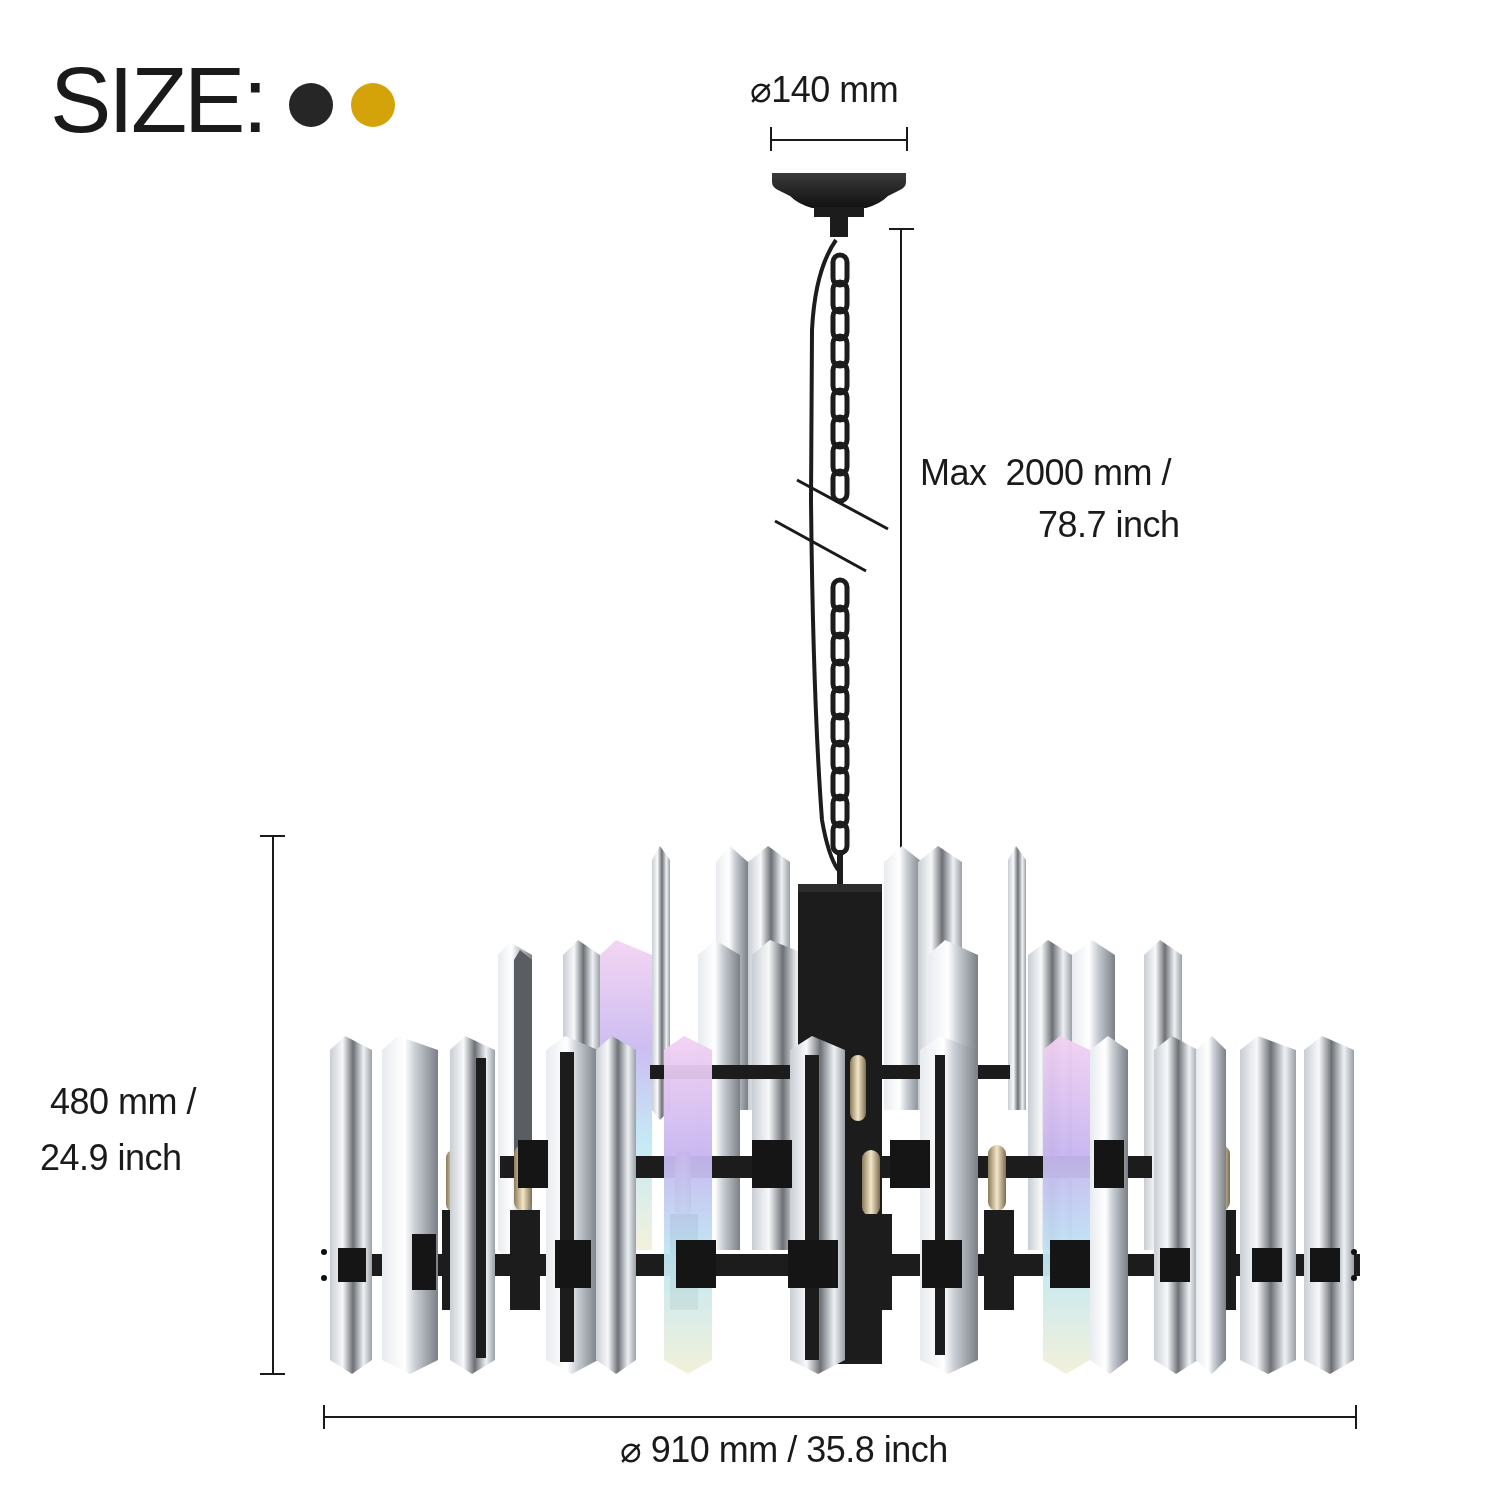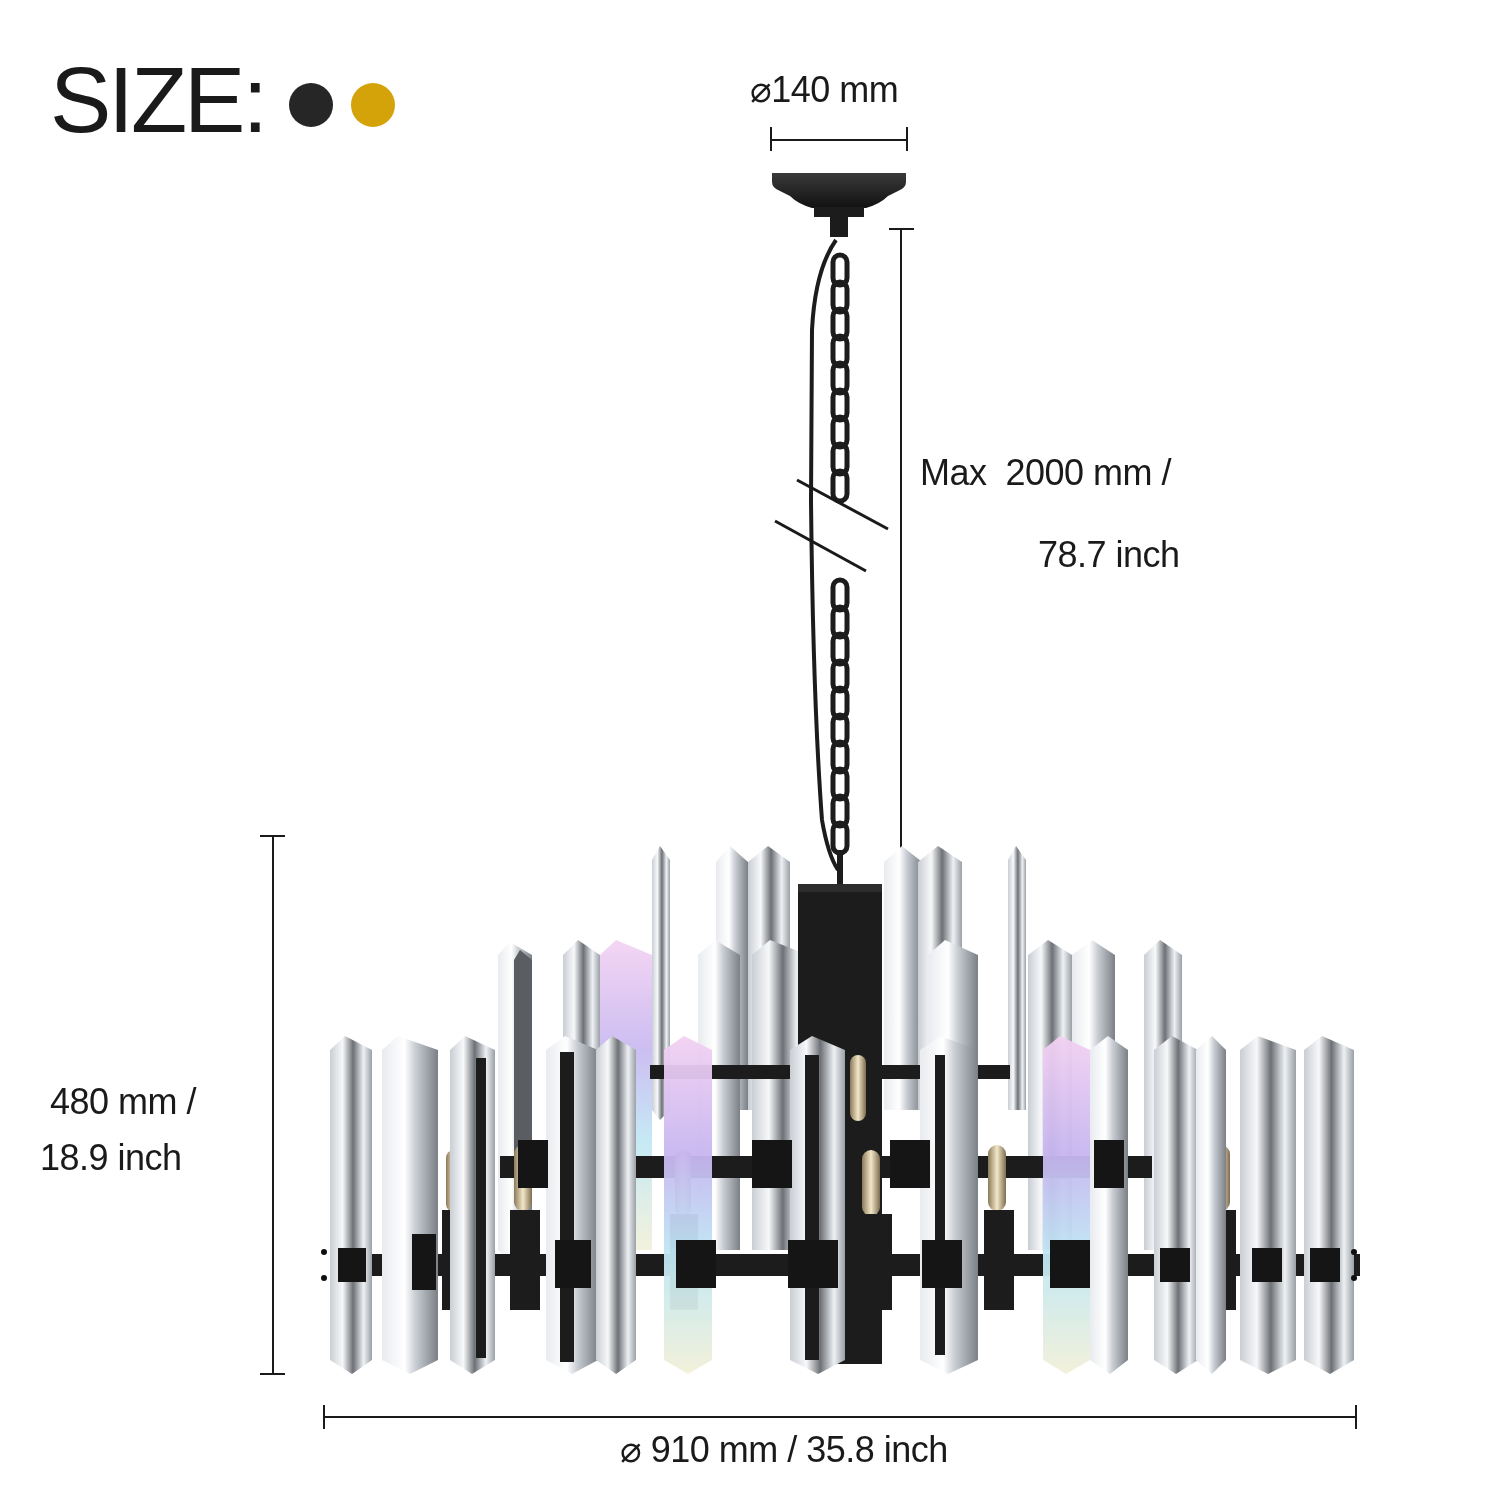--- a/index.html
+++ b/index.html
@@ -13,23 +13,23 @@
 </style>
 </head>
 <body>
 
 <div class="abs title">SIZE:</div>
 <div class="abs dot" style="left:289px; top:83px; background:#262626;"></div>
 <div class="abs dot" style="left:351px; top:83px; background:#d4a309;"></div>
 
 <div class="abs dim-text" style="left:750px; top:72px;">⌀140 mm</div>
 <div class="abs dim-text" style="left:920px; top:455px; white-space:pre;text-align:right;">Max  2000 mm /</div>
-<div class="abs dim-text" style="left:1038px; top:537px;">78.7 inch</div>
+<div class="abs dim-text" style="left:1038px; top:507px;">78.7 inch</div>
 <div class="abs dim-text" style="left:38px; top:1084px;margin-left:12px;">480 mm /</div>
-<div class="abs dim-text" style="left:40px; top:1140px;">18.9 inch</div>
+<div class="abs dim-text" style="left:40px; top:1140px;">24.9 inch</div>
 <div class="abs dim-text" style="left:620px; top:1432px;text-align:right;">⌀ 910 mm / 35.8 inch</div>
 
 <svg class="art" width="1512" height="1512" viewBox="0 0 1512 1512">
   <defs>
     <linearGradient id="crys" x1="0" x2="1" y1="0" y2="0">
       <stop offset="0" stop-color="#c9ced4"></stop>
       <stop offset="0.3" stop-color="#f7f8fa"></stop>
       <stop offset="0.55" stop-color="#6d7176"></stop>
       <stop offset="0.8" stop-color="#eef1f4"></stop>
       <stop offset="1" stop-color="#9aa0a6"></stop>

